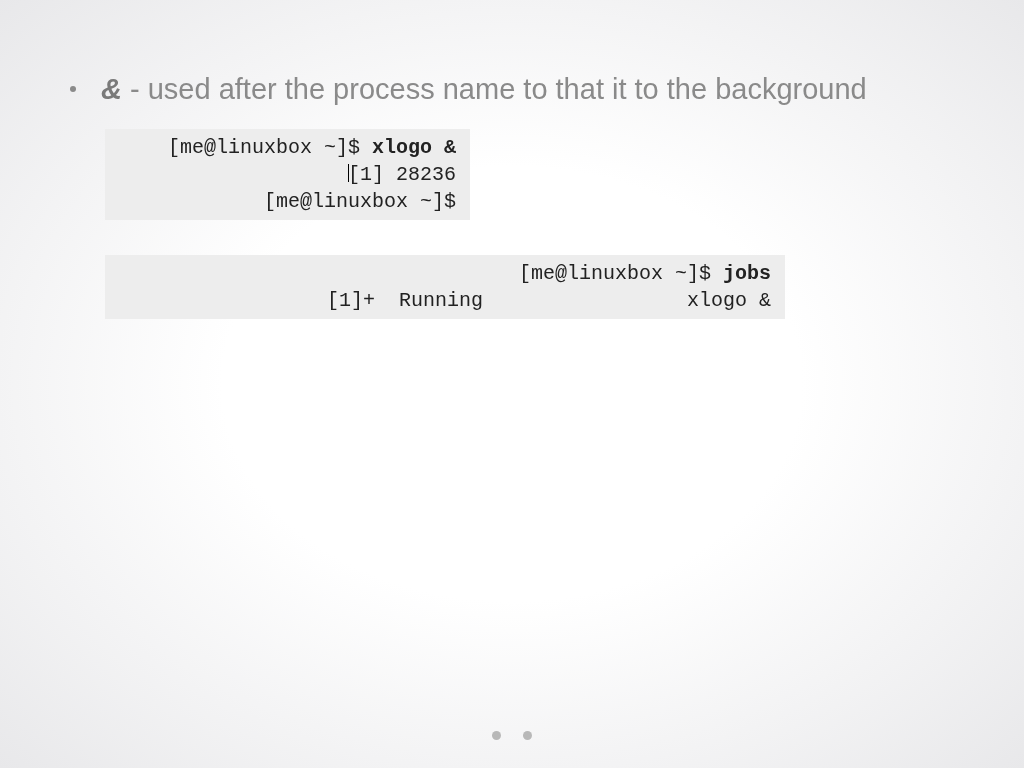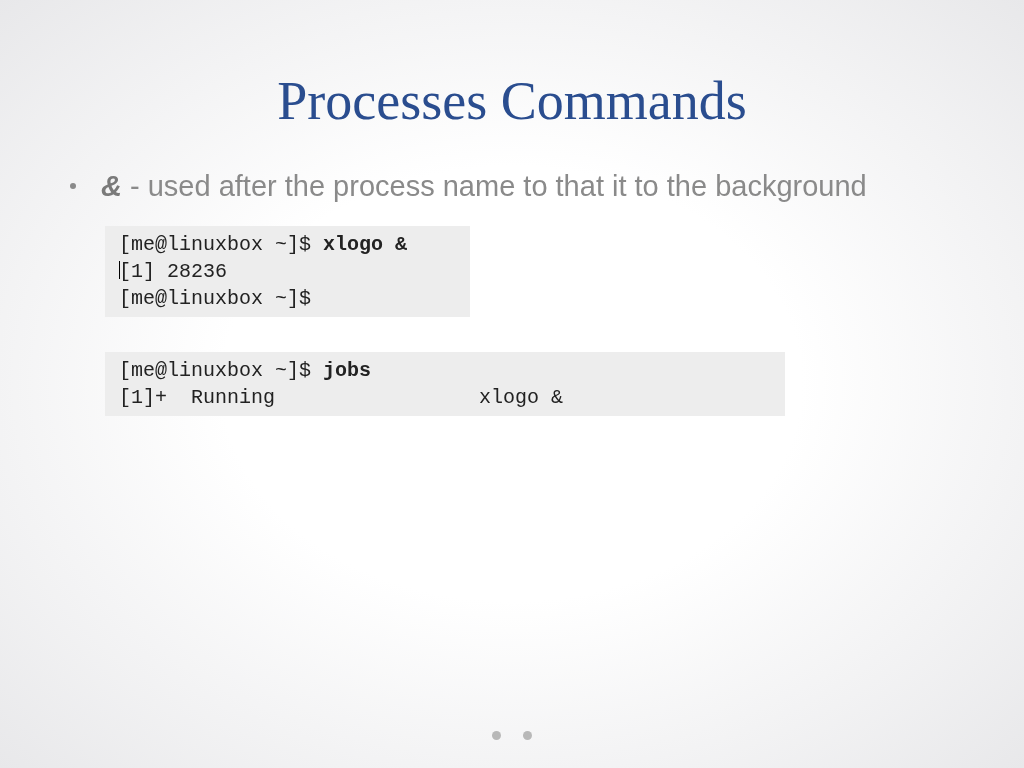--- a/index.html
+++ b/index.html
@@ -53,20 +53,21 @@
   .terminal {
     background: #ededed;
     margin-left: 45px;
     margin-bottom: 35px;
     padding: 5px 14px;
     font-family: "Courier New", Courier, monospace;
     font-size: 20px;
     color: #222;
     line-height: 1.35;
     white-space: pre;
+    text-align: right;
   }
   .terminal .bold { font-weight: bold; }
   .term1 { width: 365px; }
   .term2 { width: 680px; }
   .pager {
     position: absolute;
     bottom: 28px;
     left: 0;
     width: 100%;
     display: flex;
@@ -86,21 +87,20 @@
     background: #000;
     vertical-align: -2px;
     margin-right: -1px;
   }
 </style>
 </head>
 <body>
 
 <div class="slide">
 
-  <h1 class="title">Processes Commands</h1>
 
   <div class="bullet">
     <div class="dot"></div>
     <div class="text">
       <span class="cmd">&amp;</span><span> - used after the process name to that it to the background</span>
     </div>
   </div>
 
   <div class="terminal term1"><span>[me@linuxbox ~]$ </span><span class="bold">xlogo &amp;</span>
 <span class="cursor"></span><span>[1] 28236</span>

